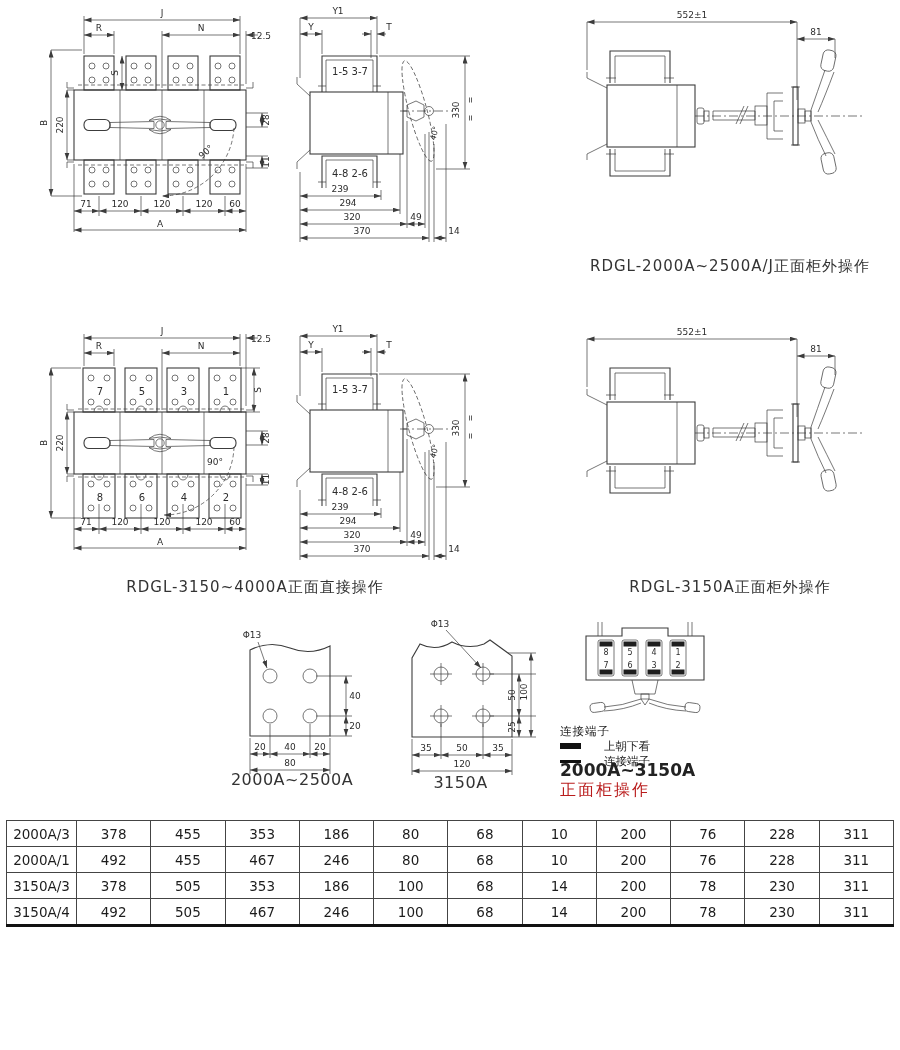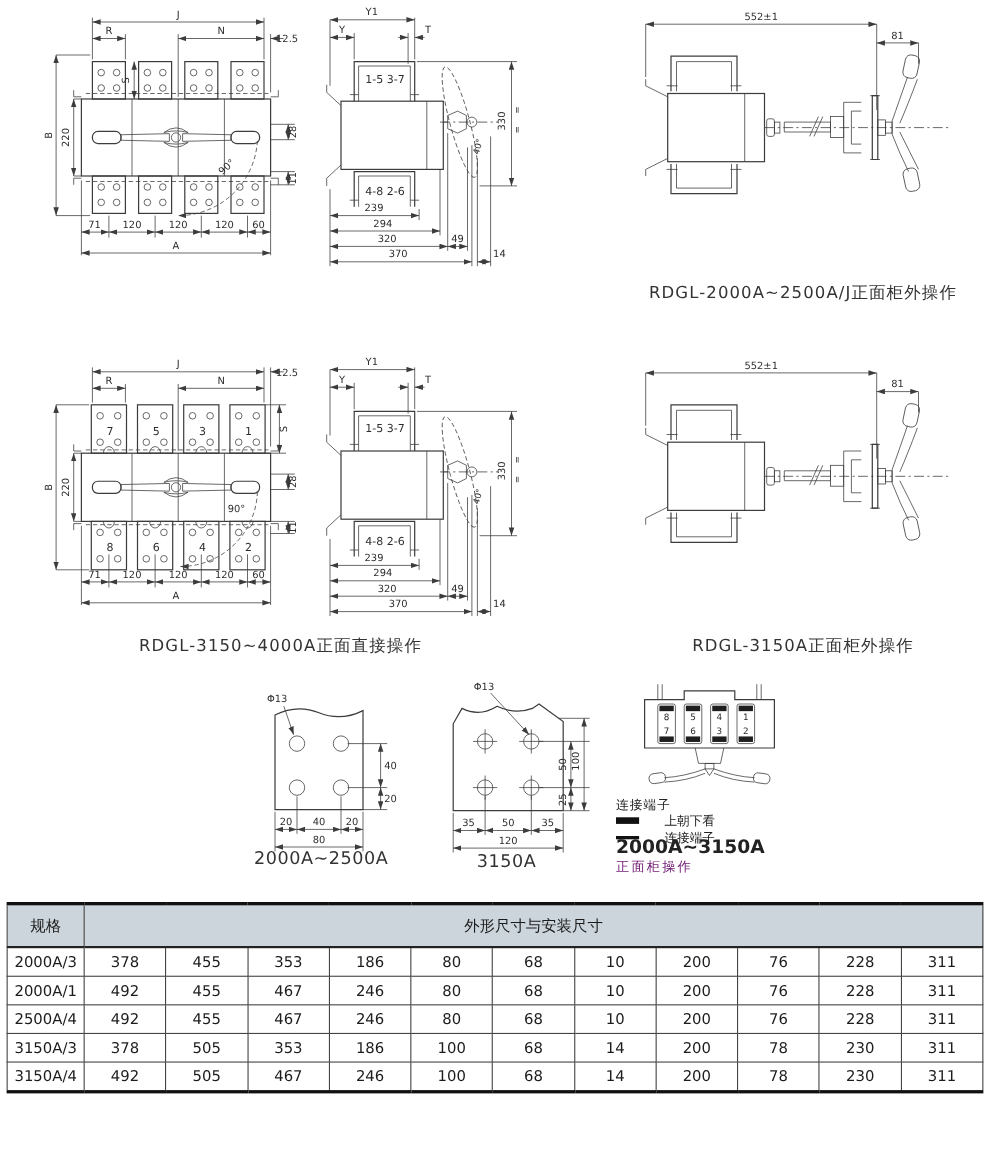--- a/index.html
+++ b/index.html
@@ -16,21 +16,21 @@
   svg text.num{font-size:10px;}
   svg text.sm{font-size:8px;}
   .cap{position:absolute;font-size:15px;letter-spacing:1px;color:#333;text-align:center;}
   .cap-s{position:absolute;font-size:16px;color:#333;text-align:center;letter-spacing:0.5px;}
   .legend{position:absolute;font-size:11.5px;color:#222;line-height:14px;}
   .legend .t{letter-spacing:1px;}
   .legend .row{display:flex;align-items:center;gap:23px;margin-top:1px;}
   .bar-thick{width:21px;height:6px;background:#111;}
   .bar-thin{width:21px;height:3px;background:#111;}
   .cap-b1{position:absolute;font-size:17px;font-weight:600;color:#222;}
-  .cap-b2{position:absolute;font-size:12px;color:#701a75;letter-spacing:2px;}
+  .cap-b2{position:absolute;font-size:16px;color:#b91c1c;letter-spacing:2px;}
   table.spec{position:absolute;left:6px;top:820px;width:888px;border-collapse:collapse;
              table-layout:fixed;font:13.5px "DejaVu Sans",sans-serif;color:#1c1c1c;}
   table.spec th,table.spec td{border:1px solid #444;text-align:center;padding:0;font-weight:normal;}
   table.spec tr.h1 th{background:#ccd5db;height:37px;font-size:14px;border-top:3px solid #111;border-bottom:2px solid #222;}
   table.spec tr.h2 th{height:34px;font-size:14px;background:#fff;}
   table.spec tr.h2 th.incol{font-family:"Liberation Serif",serif;font-size:15px;}
   table.spec tbody td{height:25px;}
   table.spec tbody tr:last-child td{border-bottom:3px solid #111;}
 </style>
 </head>
@@ -543,56 +543,38 @@
   </div>
 </div>
 <div class="cap-b1" style="left:560px;top:760px;">2000A~3150A</div>
 <div class="cap-b2" style="left:560px;top:780px;">正面柜操作</div>
 
 <table class="spec">
   <colgroup>
         <col style="width:70px">
       </colgroup>
   <thead>
-    <tr class="h1">
-      <th>规格</th>
-      <th colspan="11">外形尺寸与安装尺寸</th>
-    </tr>
   </thead>
   <tbody>
         <tr>
           <td>2000A/3</td>
           <td>378</td>
           <td>455</td>
           <td>353</td>
           <td>186</td>
           <td>80</td>
           <td>68</td>
           <td>10</td>
           <td>200</td>
           <td>76</td>
           <td>228</td>
           <td>311</td>
         </tr>
         <tr>
           <td>2000A/1</td>
-          <td>492</td>
-          <td>455</td>
-          <td>467</td>
-          <td>246</td>
-          <td>80</td>
-          <td>68</td>
-          <td>10</td>
-          <td>200</td>
-          <td>76</td>
-          <td>228</td>
-          <td>311</td>
-        </tr>
-        <tr>
-          <td>2500A/4</td>
           <td>492</td>
           <td>455</td>
           <td>467</td>
           <td>246</td>
           <td>80</td>
           <td>68</td>
           <td>10</td>
           <td>200</td>
           <td>76</td>
           <td>228</td>

